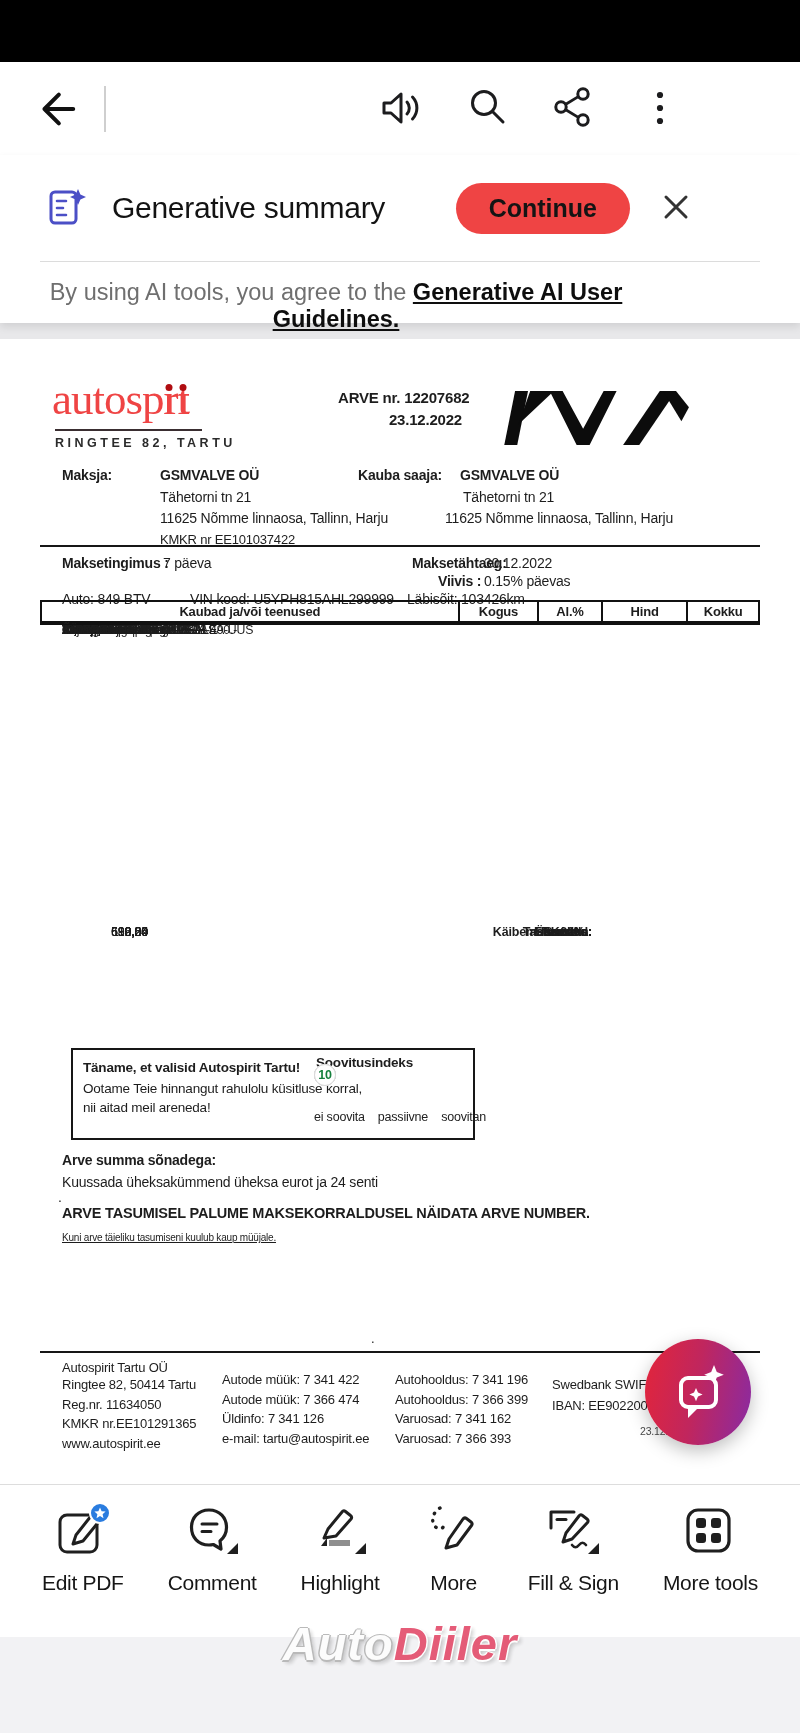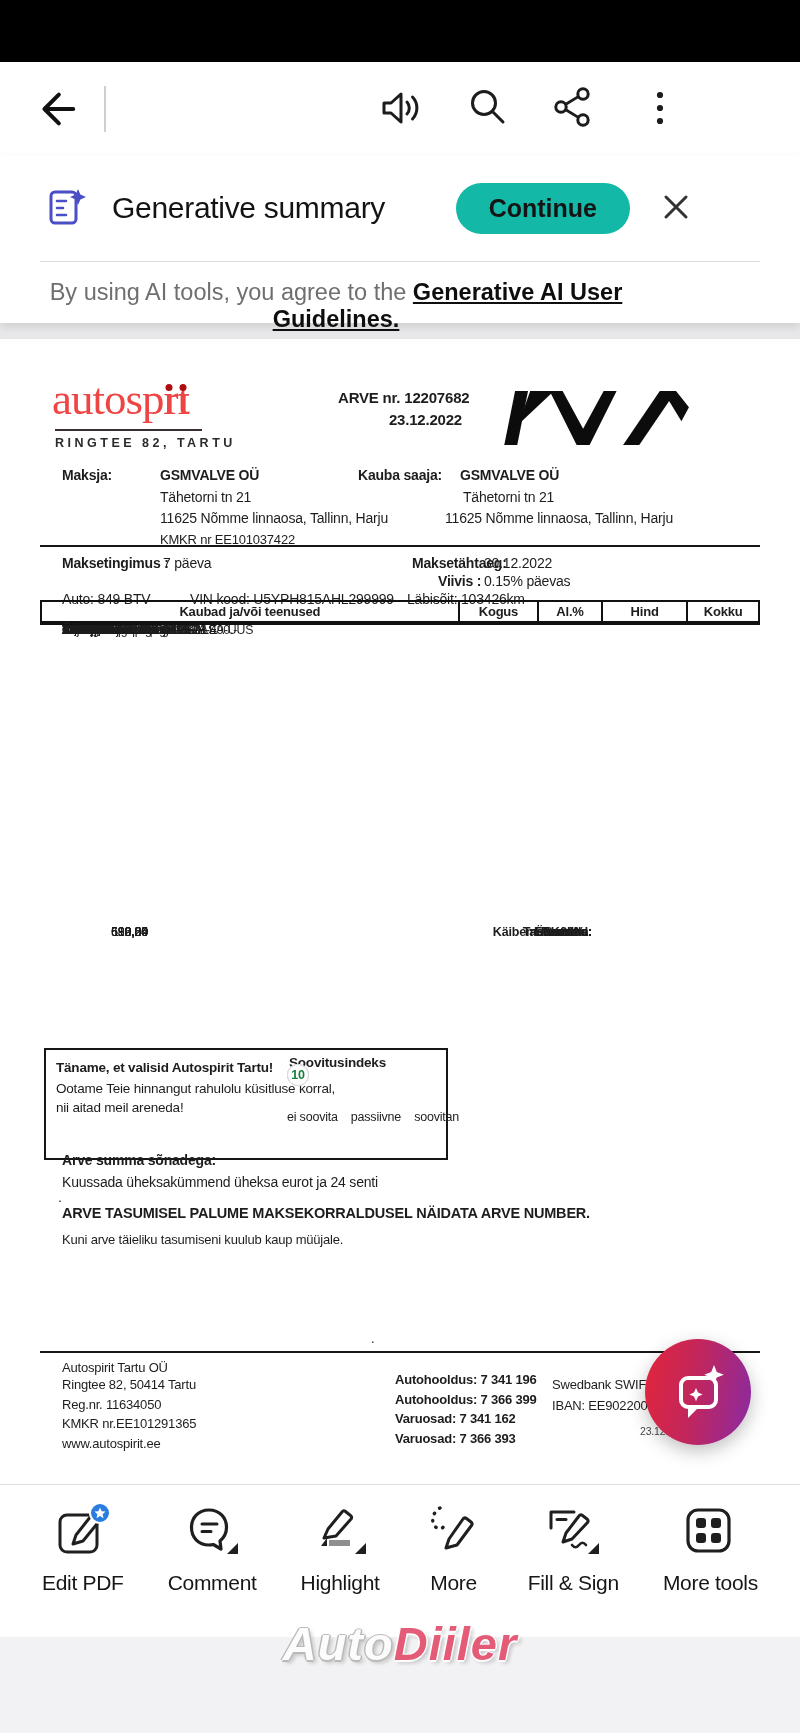--- a/index.html
+++ b/index.html
@@ -8,21 +8,21 @@
   .status-bar{position:absolute;left:0;top:0;width:800px;height:62px;background:#000;border-bottom:2px solid #151515;}
   
   .app-bar{position:absolute;left:0;top:62px;width:800px;height:93px;background:#fff;border-bottom:1px solid #e4e4e4;}
   .app-bar svg{display:block;}
   .iconbtn{position:absolute;background:none;border:none;padding:0;margin:0;cursor:pointer;}
   .vdiv{position:absolute;left:104px;top:24px;width:2px;height:46px;background:#cfcfcf;}
   
   .ai-banner{position:absolute;left:0;top:155px;width:800px;height:168px;background:#fff;box-shadow:0 4px 8px rgba(0,0,0,.10);z-index:5;}
   .ai-row{position:absolute;left:0;top:0;width:800px;height:106px;display:flex;align-items:center;padding:0 104px 0 46px;box-sizing:border-box;}
   .ai-title{font-size:30px;color:#131313;font-weight:500;letter-spacing:-.3px;margin-left:24px;flex:1;}
-  .continue{background:#14b8a6;border:none;border-radius:29px;height:51px;padding:0 33px;font-family:inherit;font-size:25px;font-weight:600;color:#141414;margin-right:26px;cursor:pointer;}
+  .continue{background:#ef4444;border:none;border-radius:29px;height:51px;padding:0 33px;font-family:inherit;font-size:25px;font-weight:600;color:#141414;margin-right:26px;cursor:pointer;}
   .close-x{background:none;border:none;padding:4px;cursor:pointer;}
   .ai-div{position:absolute;left:40px;right:40px;top:106px;height:1px;background:#dcdcdc;}
   .ai-terms{position:absolute;left:0;top:124px;width:672px;text-align:center;font-size:23.5px;color:#6f6f6f;}
   .ai-terms a{color:#0e0e0e;font-weight:700;text-decoration:underline;cursor:pointer;}
   .page-gap{position:absolute;left:0;top:323px;width:800px;height:16px;background:#e8e8ea;}
   
   .doc{position:absolute;left:0;top:339px;width:800px;height:1145px;background:#fff;color:#1d1d1d;letter-spacing:-.2px;}
   .doc span,.doc div{position:absolute;white-space:nowrap;}
   .b{font-weight:700;}
   .f14{font-size:14px;}
@@ -49,47 +49,47 @@
   .c-qty{width:80px;text-align:right;padding-right:14px;}
   .c-al{width:64px;text-align:right;padding-right:14px;}
   .c-hind{width:86px;text-align:right;padding-right:12px;}
   .c-kokku{width:70px;text-align:right;padding-right:4px;}
   
   .totals{left:40px;top:586px;width:660px;}
   .sumrow{position:static;display:flex;height:14.6px;font-size:12.5px;align-items:center;}
   .sl{position:static;width:552px;text-align:right;font-weight:700;}
   .sv{position:static;width:108px;text-align:right;}
   
-  .fbox{left:44px;top:709px;width:404px;height:112px;border:2px solid #161616;box-sizing:border-box;font-size:13.5px;}
+  .fbox{left:71px;top:709px;width:404px;height:92px;border:2px solid #161616;box-sizing:border-box;font-size:13.5px;}
   .fb-title{left:10px;top:10px;font-weight:700;}
   .fb-l1{left:10px;top:31px;}
   .fb-l2{left:10px;top:50px;}
   .si-title{left:243px;top:5px;font-weight:700;}
   .si-scale{left:241px;top:25px;display:flex;align-items:center;gap:3px;}
   .circ{position:static;width:20px;height:20px;border:1px solid #d9d9d9;border-radius:50%;display:inline-flex;align-items:center;justify-content:center;font-size:12.5px;font-weight:700;background:#fff;}
   .circ.red{color:#b03a34;}
   .circ.gray{color:#4f4f4f;font-weight:400;}
   .circ.black{color:#15803d;}
   .dots{position:static;font-size:12px;color:#b03a34;letter-spacing:1px;}
   .si-caps{left:241px;top:60px;font-size:12.5px;color:#222;display:flex;gap:13px;}
   .si-caps span{position:static;}
   
   .words-label{left:62px;top:813px;font-weight:700;font-size:14px;}
   .words-value{left:62px;top:835px;font-size:14px;}
   .note-dot{left:58px;top:850px;font-size:14px;}
   .note-bold{left:62px;top:866px;font-weight:700;font-size:14.5px;}
-  .note-2{left:62px;top:893px;font-size:13px;}
+  .note-2{left:62px;top:893px;font-size:10px;text-decoration:underline;}
   .center-dot{left:371px;top:992px;font-size:13px;}
   
   .fcol{font-size:13px;line-height:19.5px;}
   .fcol div{position:static;white-space:nowrap;}
   .fcol .fbold{font-weight:400;line-height:15px;}
   .fc1{left:62px;top:1021px;}
   .fc2{left:222px;top:1031px;}
-  .fc3{left:395px;top:1031px;font-weight:bold;}
+  .fc3{left:395px;top:1031px;}
   .fc4{left:552px;top:1036px;line-height:20.5px;}
   .fdate{left:640px;top:1086px;font-size:10.5px;color:#4a4a4a;}
   
   .fab{position:absolute;left:645px;top:1339px;width:106px;height:106px;border-radius:50%;border:none;cursor:pointer;background:linear-gradient(100deg,#dd2540 8%,#c0265e 48%,#8f2a9b 94%);box-shadow:0 6px 18px rgba(0,0,0,.25);z-index:30;display:flex;align-items:center;justify-content:center;}
   
   .tools{position:absolute;left:0;top:1484px;width:800px;height:153px;background:#fff;border-top:1px solid #dddddd;display:flex;justify-content:space-between;padding:17px 42px 0;box-sizing:border-box;z-index:10;}
   .tool{display:flex;flex-direction:column;align-items:center;gap:9px;background:none;border:none;padding:0;cursor:pointer;font-family:inherit;}
   .tool-label{font-size:21px;color:#161616;letter-spacing:-.3px;white-space:nowrap;}
   
   .watermark{position:absolute;left:0;top:1616px;width:800px;text-align:center;font-style:italic;font-weight:800;font-size:47px;letter-spacing:1px;z-index:40;opacity:.93;pointer-events:none;}
@@ -417,20 +417,26 @@
   <span class="center-dot">.</span>
 
   <div class="hr" style="top:1012px;"></div>
   <div class="fcol fc1">
       <div class="fbold">Autospirit Tartu OÜ</div>
       <div>Ringtee 82, 50414 Tartu</div>
       <div>Reg.nr.   11634050</div>
       <div>KMKR nr.EE101291365</div>
       <div>www.autospirit.ee</div>
     </div>
+  <div class="fcol fc2">
+      <div>Autode müük: 7 341 422</div>
+      <div>Autode müük: 7 366 474</div>
+      <div>Üldinfo: 7 341 126</div>
+      <div>e-mail: tartu@autospirit.ee</div>
+    </div>
   <div class="fcol fc3">
       <div>Autohooldus: 7 341 196</div>
       <div>Autohooldus: 7 366 399</div>
       <div>Varuosad: 7 341 162</div>
       <div>Varuosad: 7 366 393</div>
     </div>
   <div class="fcol fc4">
       <div>Swedbank SWIFT/BIC:</div>
       <div>IBAN:  EE90220022104</div>
     </div>

